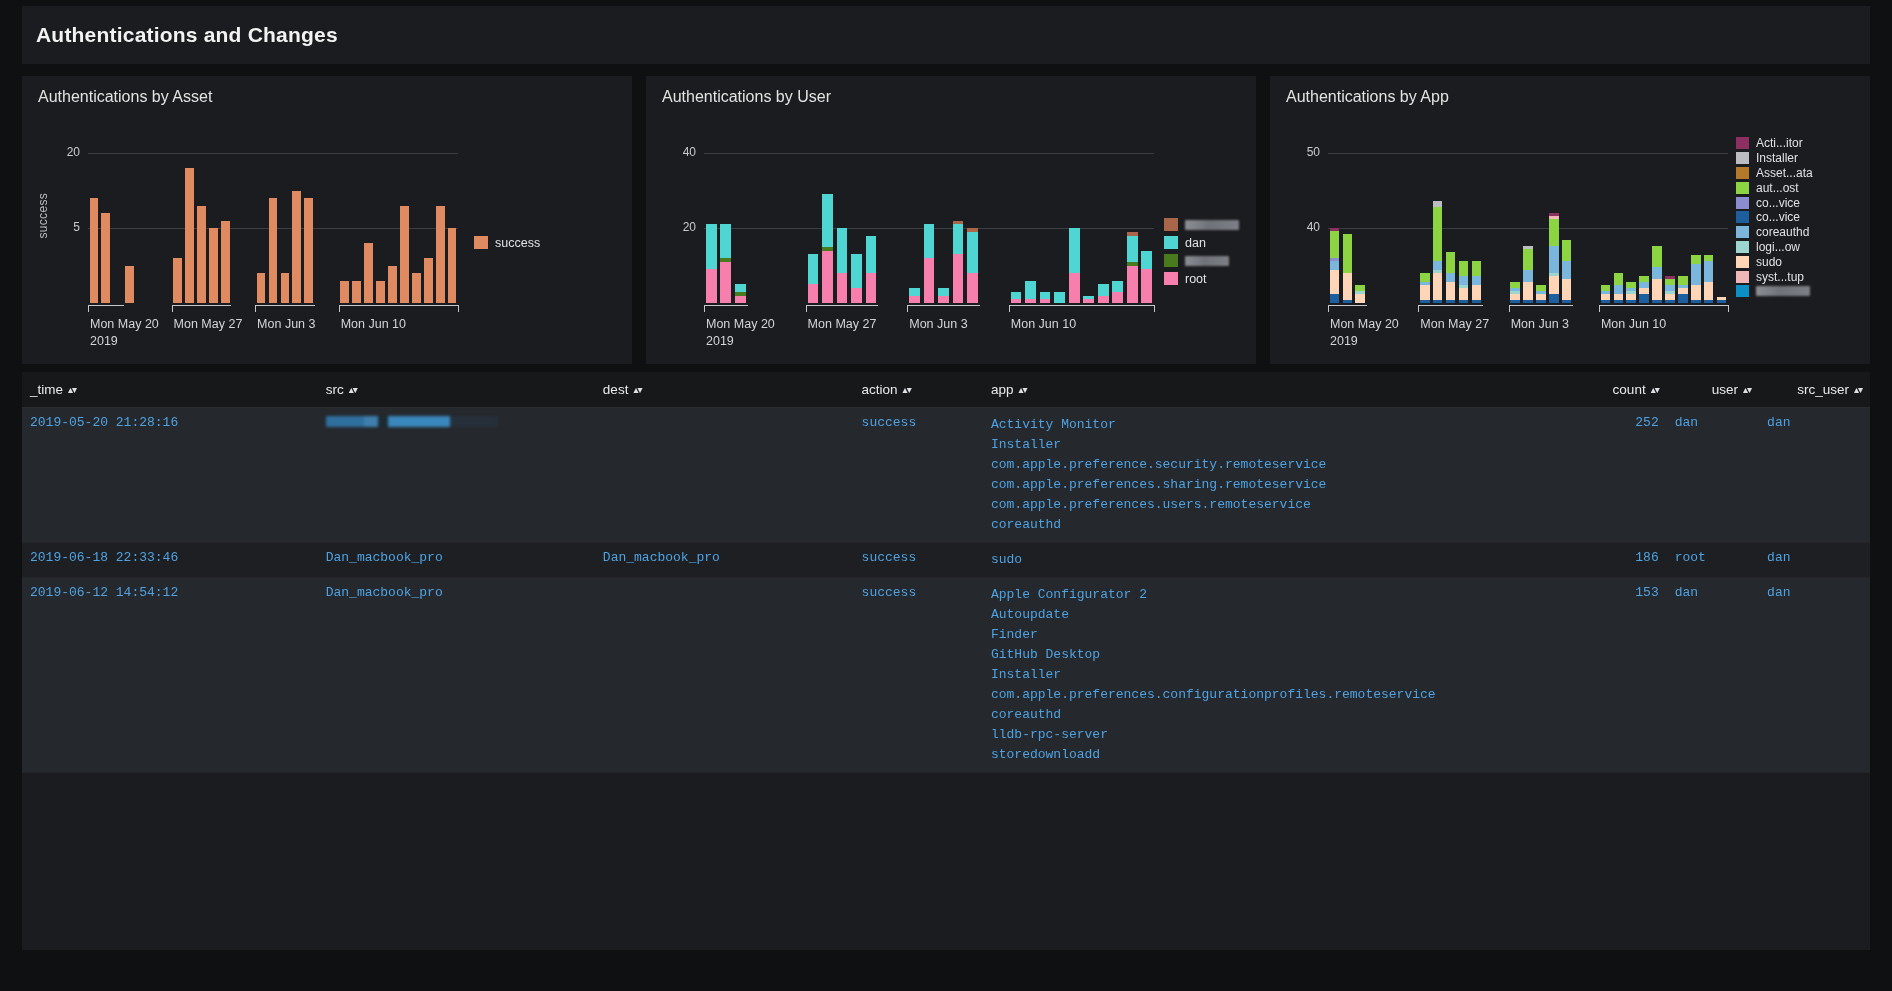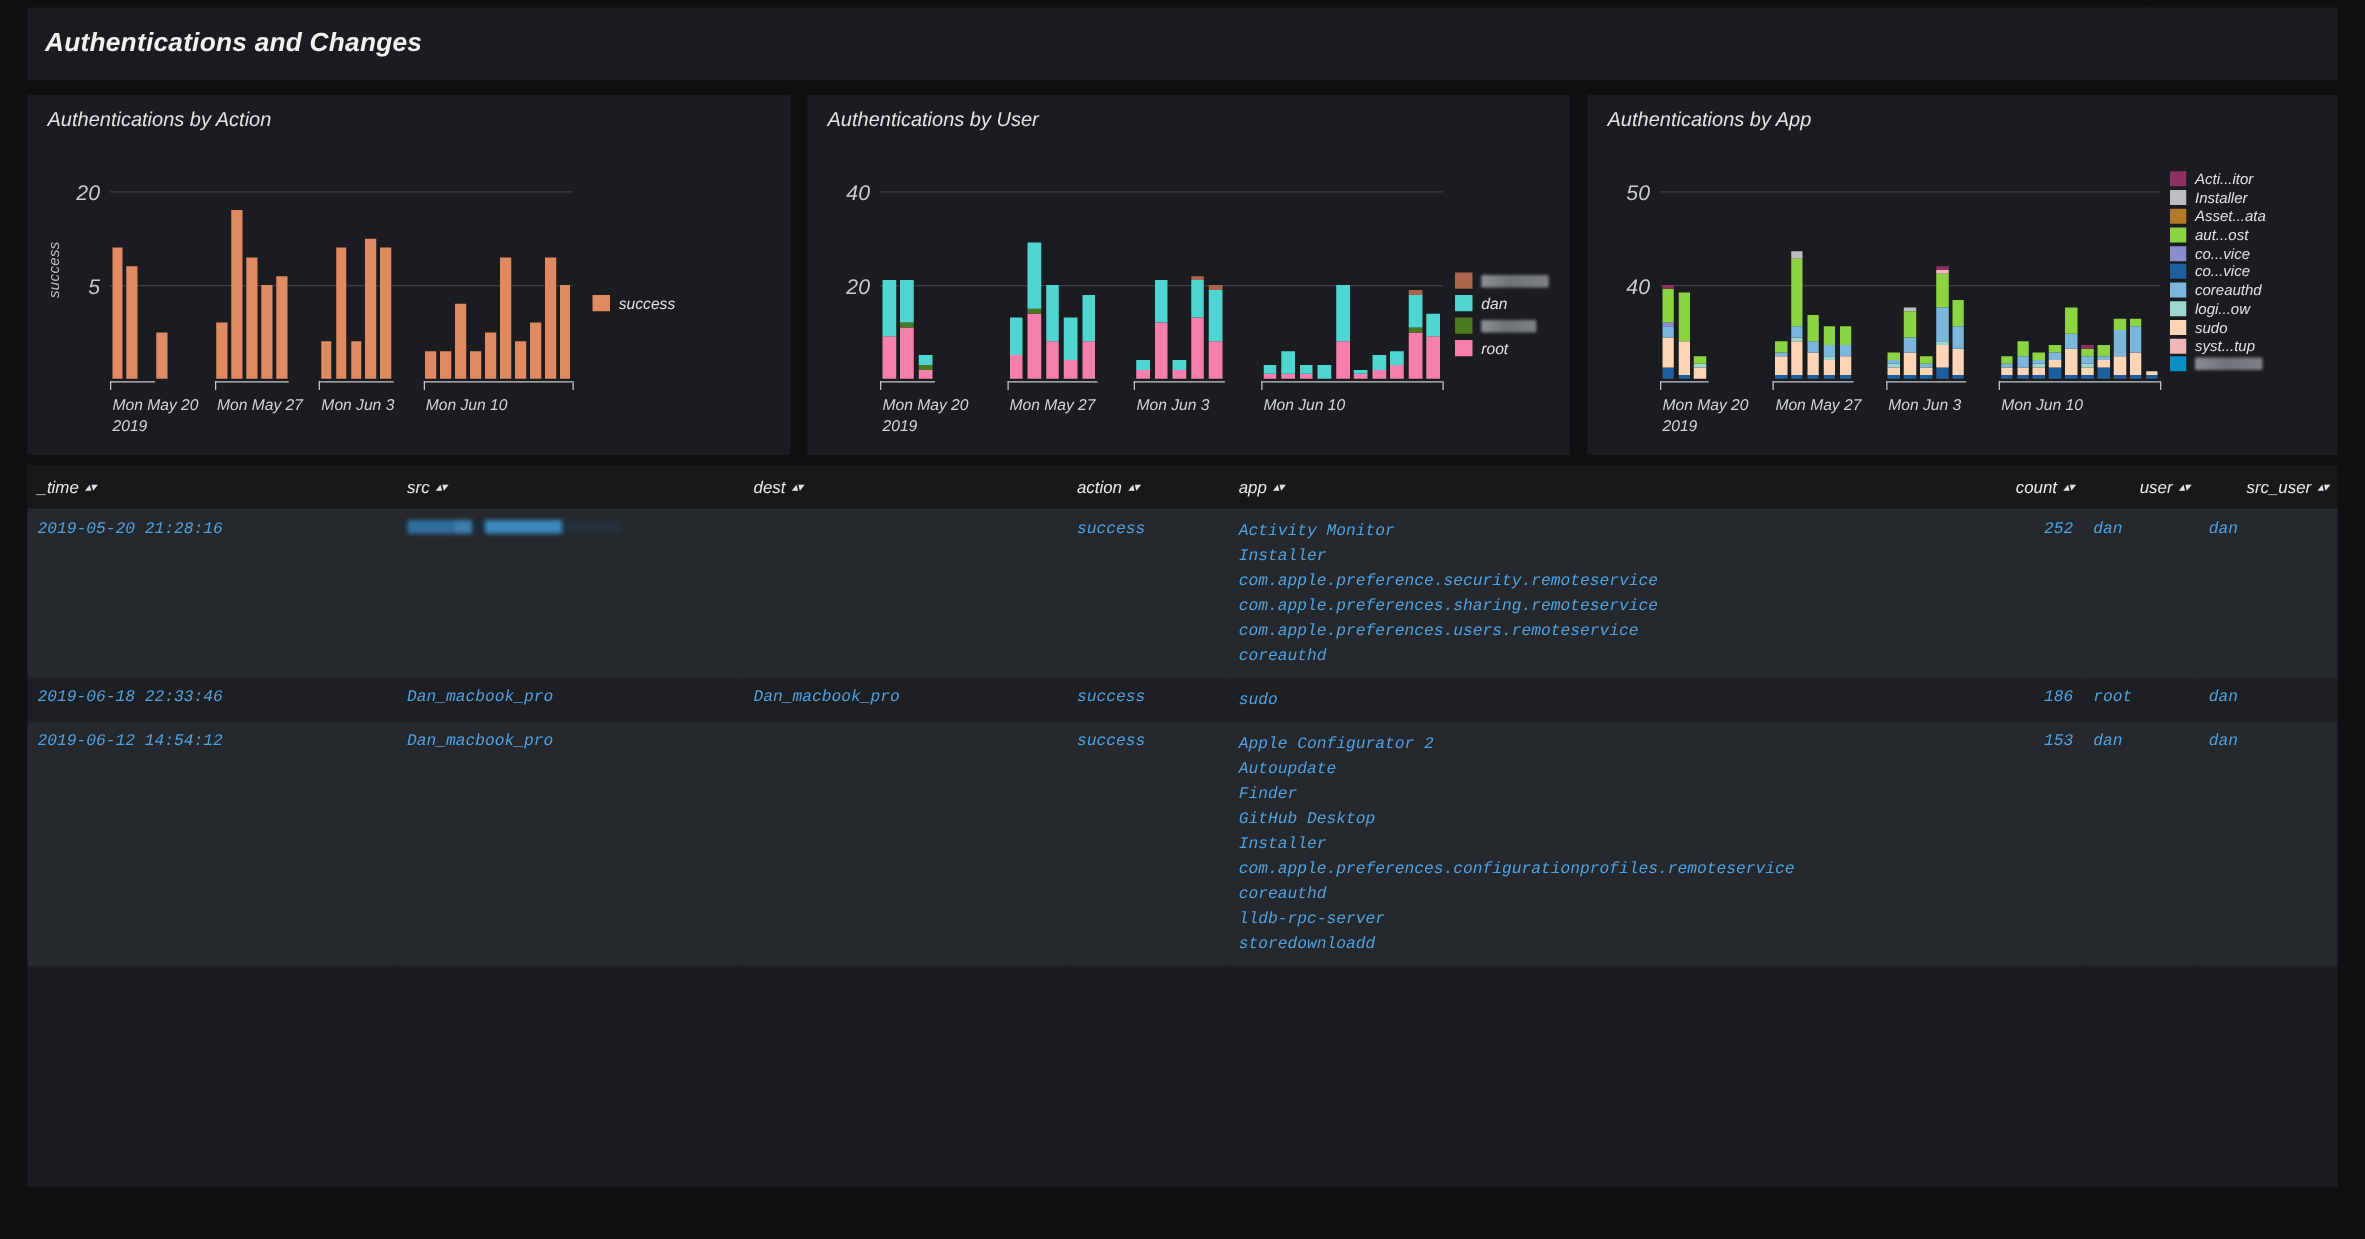--- a/index.html
+++ b/index.html
@@ -3,21 +3,21 @@
 <meta charset="utf-8">
 <style>
   * { box-sizing: border-box; }
   html, body {
     margin: 0; padding: 0;
     background: #0f1011;
     width: 1892px; height: 991px;
     overflow: hidden;
     font-family: "Liberation Sans", sans-serif;
   }
-  .app { width: 1719px; height: 991px; position: relative; background: #0f1011; font-style: italic; }
+  .app { width: 1719px; height: 991px; position: relative; background: #0f1011; }
 
   
   .header {
     position: absolute; left: 22px; top: 6px; width: 1848px; height: 58px;
     background: #1b1c1f; display: flex; align-items: center;
     padding-left: 14px;
   }
   .header h1 {
     margin: 0; font-size: 21px; font-weight: bold; color: #f2f2f2;
     letter-spacing: .2px;
@@ -38,21 +38,21 @@
 
   
   .chart-frame { position: absolute; left: 0; top: 40px; width: 100%; height: 248px; }
   .plot {
     position: absolute; overflow: visible;
   }
   .ylabel-rot {
     position: absolute; writing-mode: vertical-rl; transform: rotate(180deg);
     font-size: 12px; color: #b9bcc1; letter-spacing: .3px;
   }
-  .ytick { position: absolute; font-size: 17px; color: #c8cbd0; text-align: right; }
+  .ytick { position: absolute; font-size: 12px; color: #c8cbd0; text-align: right; }
   .gridline { position: absolute; height: 1px; background: #3b3f44; }
   .axisline { position: absolute; height: 1px; background: #c3c6cb; }
   .tickmark { position: absolute; width: 1px; background: #c3c6cb; }
   .xtick { position: absolute; font-size: 12.5px; color: #d2d5da; white-space: nowrap; }
   .bar { position: absolute; bottom: 0; }
   .seg { position: absolute; width: 100%; }
 
   
   .legend { position: absolute; }
   .legend-row { display: flex; align-items: center; height: 17px; margin-bottom: 1px; }
@@ -142,21 +142,21 @@
 <body>
 
 <div class="app">
 
   <div class="header">
     <h1>Authentications and Changes</h1>
   </div>
 
   <div class="panels">
     <div class="panel p1">
-      <div class="panel-title">Authentications by Action</div>
+      <div class="panel-title">Authentications by Asset</div>
       <div class="chart-frame">
         <div id="chart0">
             <div class="plot" style="left: 66px; top: 22px; width: 370px; height: 165px;">
               <div class="gridline" style="left: 0px; top: 90px; width: 370px;"></div>
               <div class="gridline" style="left: 0px; top: 15px; width: 370px;"></div>
               <div class="bar" style="left: 1.55161px; width: 8.83226px; height: 105px;">
                 <div class="seg" style="bottom: 0%; height: 100%; background: rgb(224, 138, 98);"></div>
               </div>
               <div class="bar" style="left: 13.4871px; width: 8.83226px; height: 90px;">
                 <div class="seg" style="bottom: 0%; height: 100%; background: rgb(224, 138, 98);"></div>

